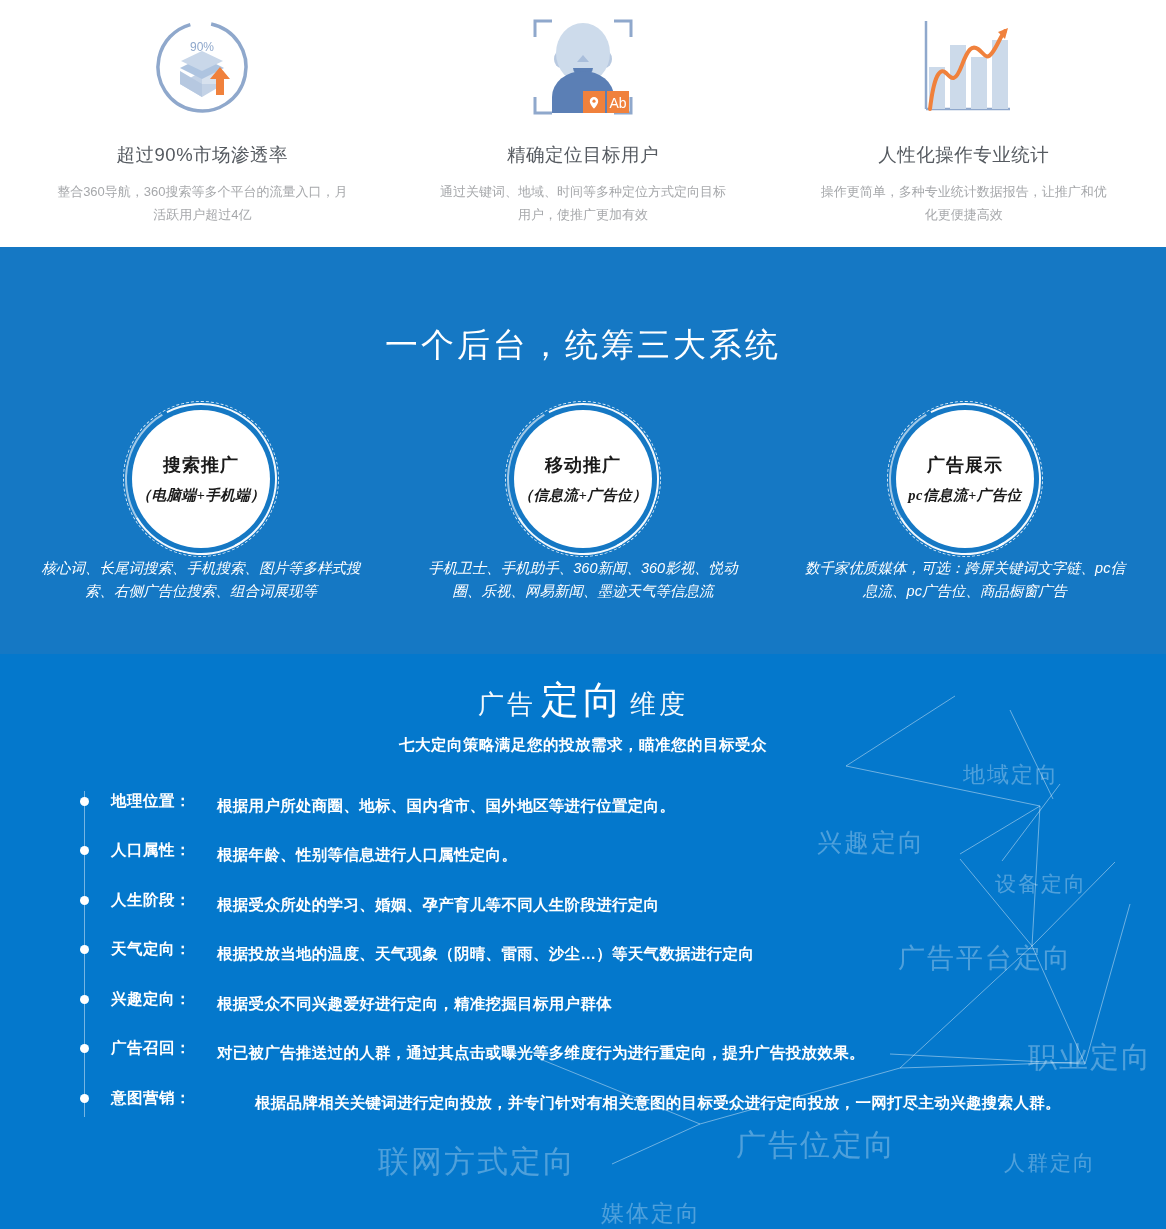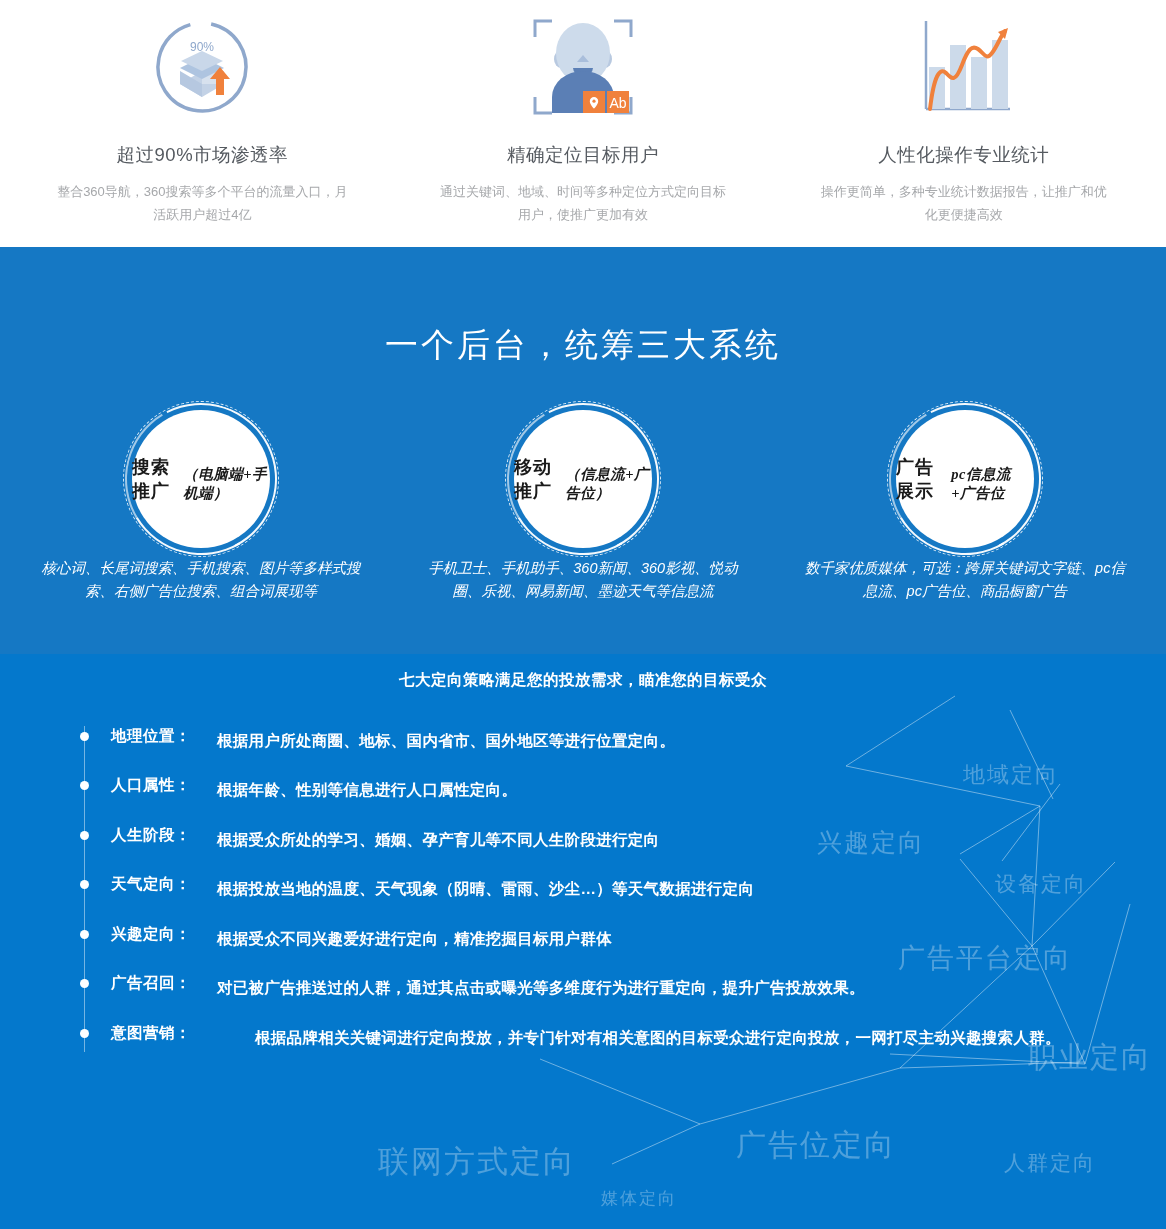--- a/index.html
+++ b/index.html
@@ -80,21 +80,21 @@
     border: 2px solid transparent;
     border-bottom-color: rgba(255,255,255,.95);
     border-left-color: rgba(255,255,255,.6);
     border-radius: 50%;
     transform: rotate(14deg);
   }
   .circle-face {
     position: absolute; inset: 9px;
     background: #ffffff;
     border-radius: 50%;
-    display: flex; flex-direction: row;
+    display: flex; flex-direction: column;
     align-items: center; justify-content: center;
   }
   .circle-main {
     font-size: 18px; font-weight: 700; color: #1a1a1a;
     letter-spacing: 1px;
     font-family: "Liberation Serif", "DejaVu Serif", serif;
   }
   .circle-sub {
     font-size: 14.5px; color: #1a1a1a; margin-top: 9px;
     font-family: "Liberation Serif", "DejaVu Serif", serif;
@@ -310,23 +310,26 @@
 
     <div class="bg-net" id="net-labels">
         <div class="net-label" style="left: 963px; top: 98px; font-size: 22px;">地域定向</div>
         <div class="net-label" style="left: 817px; top: 164px; font-size: 25px;">兴趣定向</div>
         <div class="net-label" style="left: 995px; top: 208px; font-size: 21px;">设备定向</div>
         <div class="net-label" style="left: 898px; top: 278px; font-size: 27px;">广告平台定向</div>
         <div class="net-label" style="left: 1028px; top: 376px; font-size: 29px;">职业定向</div>
         <div class="net-label" style="left: 736px; top: 463px; font-size: 30px;">广告位定向</div>
         <div class="net-label" style="left: 378px; top: 479px; font-size: 31px;">联网方式定向</div>
         <div class="net-label" style="left: 1004px; top: 487px; font-size: 21px;">人群定向</div>
-        <div class="net-label" style="left: 601px; top: 525px; font-size: 17px;">媒体定向</div>
-      </div>
-
+        <div class="net-label" style="left: 601px; top: 536px; font-size: 23px;">媒体定向</div>
+      </div>
+
+    <h2 class="tg-title">
+      <span class="sm">广告</span><span class="lg">定向</span><span class="sm">维度</span>
+    </h2>
     <div class="tg-sub">七大定向策略满足您的投放需求，瞄准您的目标受众</div>
 
     <div class="tg-list" id="tg-list">
         <div class="tg-item">
           <span class="tg-dot"></span>
           <span class="tg-label">地理位置：</span>
           <span class="tg-text">根据用户所处商圈、地标、国内省市、国外地区等进行位置定向。</span>
         </div>
         <div class="tg-item">
           <span class="tg-dot"></span>

